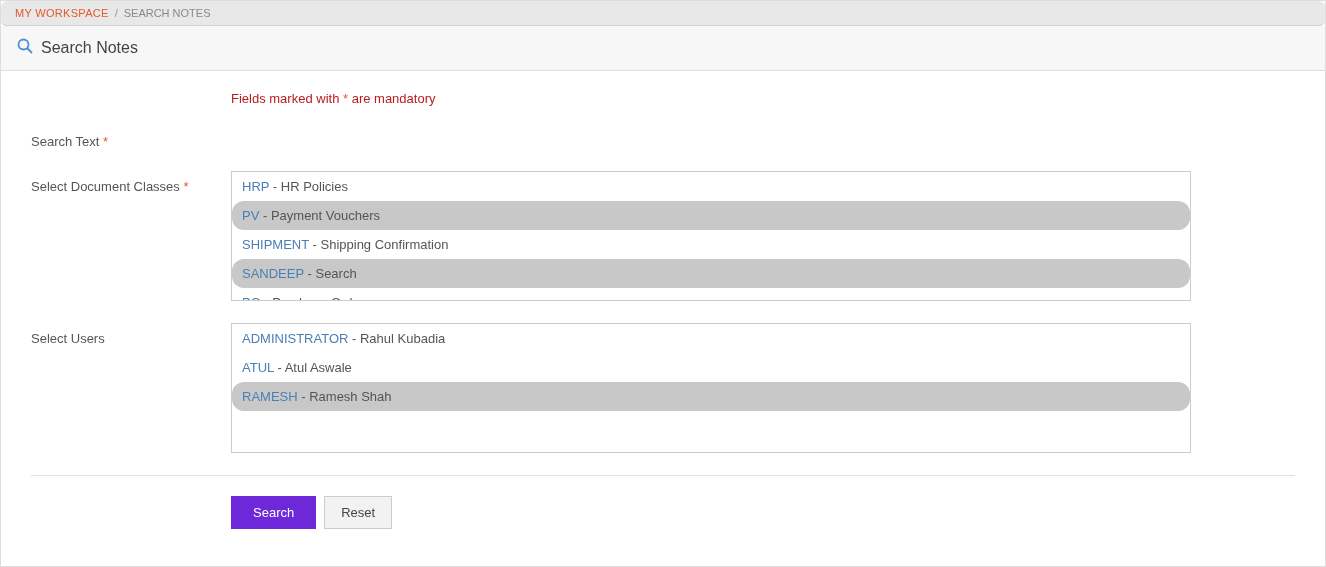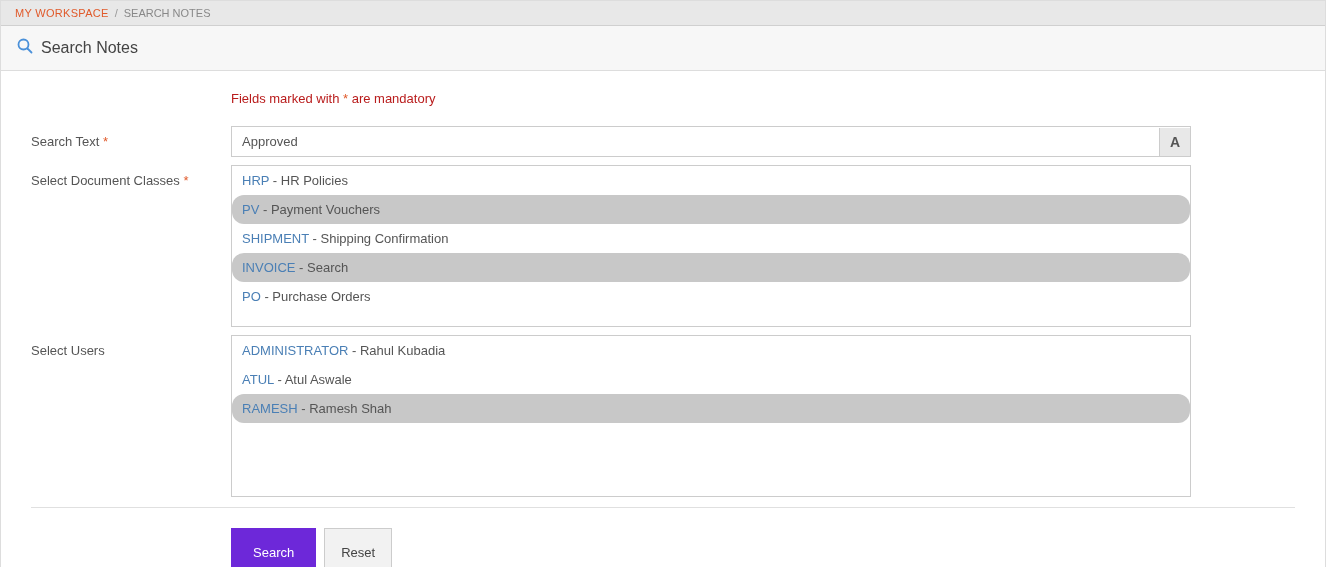--- a/index.html
+++ b/index.html
@@ -14,20 +14,21 @@
       min-height: 567px;
       border: 1px solid #ddd;
     }
     .breadcrumb-bar {
       background: #e8e8e8;
       padding: 6px 14px;
       border-bottom: 1px solid #d0d0d0;
       display: flex;
       align-items: center;
       gap: 6px;
+      border-radius: 6px;
     }
     .breadcrumb-item {
       font-size: 11px;
       color: #e05a2b;
       text-transform: uppercase;
       letter-spacing: 0.3px;
     }
     .breadcrumb-separator {
       font-size: 11px;
       color: #999;
@@ -62,21 +63,21 @@
       font-size: 13px;
       margin-bottom: 20px;
       padding-left: 200px;
     }
     .mandatory-note span {
       color: #b91c1c;
     }
     .form-row {
       display: flex;
       align-items: flex-start;
-      margin-bottom: 8px;
+      margin-bottom: 22px;
     }
     .form-label {
       width: 200px;
       padding-top: 8px;
       font-size: 13px;
       color: #555;
       flex-shrink: 0;
     }
     .form-label .required {
       color: #e05a2b;
@@ -104,21 +105,21 @@
       background: #e8e8e8;
       border-left: 1px solid #ccc;
       color: #555;
       font-weight: bold;
       font-size: 14px;
     }
     .listbox {
       border: 1px solid #ccc;
       background: #fff;
       overflow-y: auto;
-      height: 162px;
+      height: 130px;
     }
     .listbox-item {
       padding: 7px 10px;
       font-size: 13px;
       cursor: pointer;
       white-space: nowrap;
     }
     .listbox-item.selected {
       background: #c8c8c8;
       color: #333;
@@ -146,21 +147,21 @@
       color: #fff;
       border: none;
       padding: 8px 22px;
       font-size: 13px;
       cursor: pointer;
     }
     .btn-reset {
       background: #f2f2f2;
       color: #444;
       border: 1px solid #ccc;
-      padding: 16px 16px;
+      padding: 8px 16px;
       font-size: 13px;
       cursor: pointer;
     }
     
     .listbox::-webkit-scrollbar {
       width: 12px;
     }
     .listbox::-webkit-scrollbar-track {
       background: #f0f0f0;
     }
@@ -192,45 +193,39 @@
   <div class="content-area">
 
     <div class="mandatory-note">
       <span>Fields marked with </span><span style="color:#e05a2b;">*</span><span> are mandatory</span>
     </div>
 
     <div class="form-row">
       <div class="form-label">
         <span>Search Text</span> <span class="required">*</span>
       </div>
-      <div class="form-control-wrap">
-        <div class="text-input-wrap">
-          <input class="text-input" type="text" value="Approved" style="">
-          <span class="text-input-icon">A</span>
-        </div>
-      </div>
     </div>
 
     <div class="form-row">
       <div class="form-label">
         <span>Select Document Classes</span> <span class="required">*</span>
       </div>
       <div class="form-control-wrap">
         <div class="listbox">
           <div class="listbox-item">
             <span class="prefix">HRP</span><span class="suffix"> - HR Policies</span>
           </div>
           <div class="listbox-item selected">
             <span class="prefix">PV</span><span class="suffix"> - Payment Vouchers</span>
           </div>
           <div class="listbox-item">
             <span class="prefix">SHIPMENT</span><span class="suffix"> - Shipping Confirmation</span>
           </div>
           <div class="listbox-item selected">
-            <span class="prefix">INVOICE</span><span class="suffix"> - Search</span>
+            <span class="prefix">SANDEEP</span><span class="suffix"> - Search</span>
           </div>
           <div class="listbox-item">
             <span class="prefix">PO</span><span class="suffix"> - Purchase Orders</span>
           </div>
         </div>
       </div>
     </div>
 
     <div class="form-row">
       <div class="form-label">

